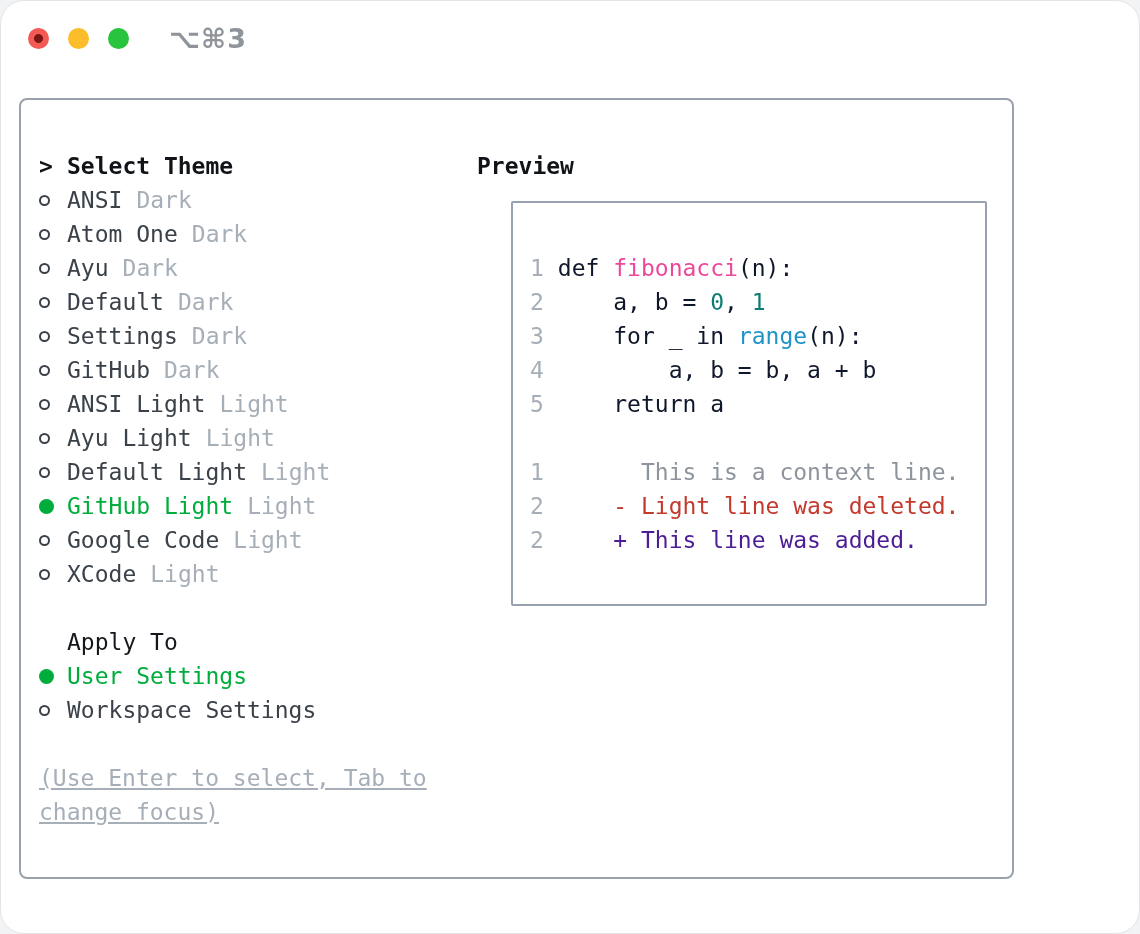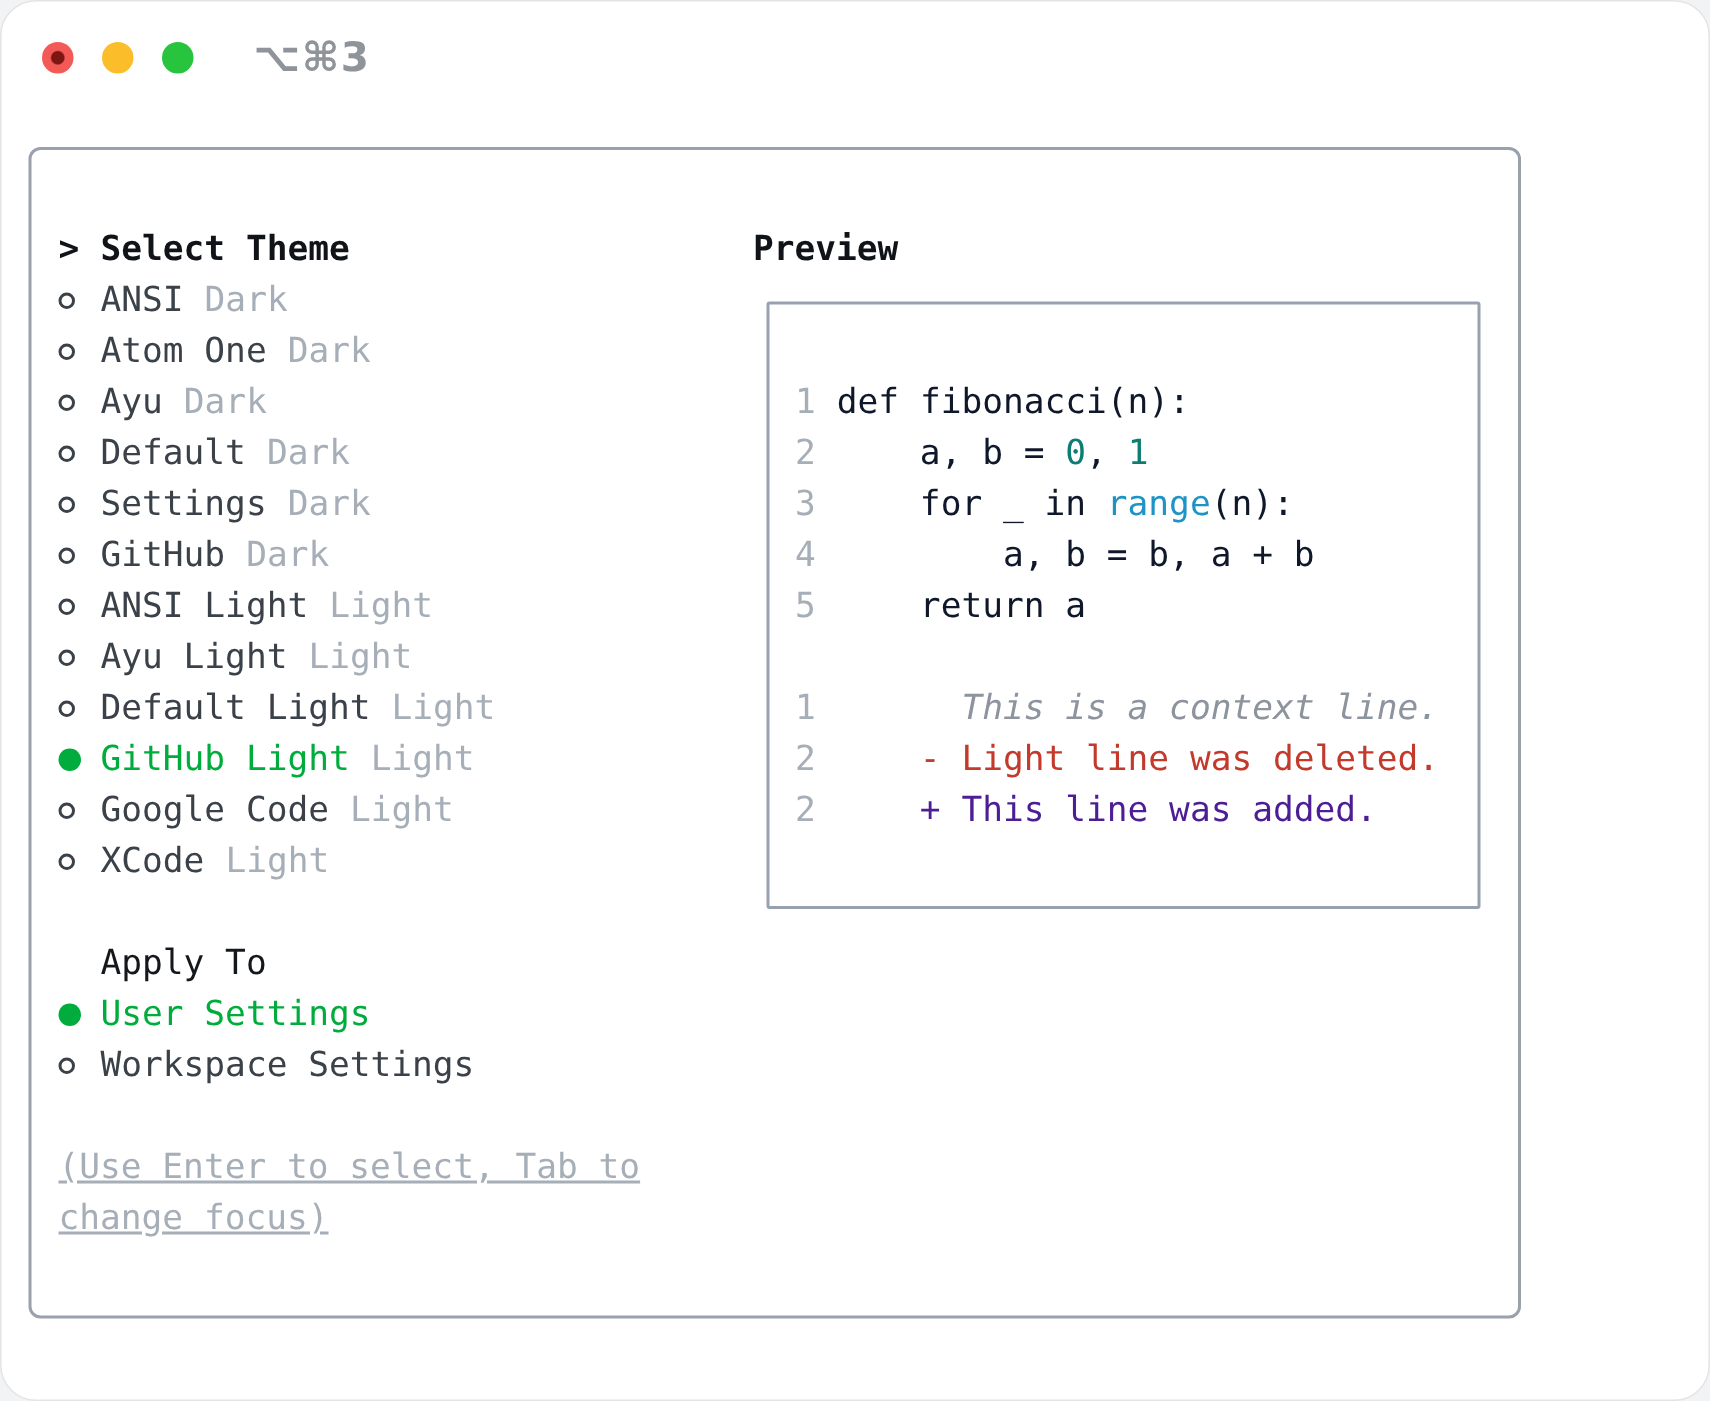--- a/index.html
+++ b/index.html
@@ -42,33 +42,33 @@
   .heading { font-weight:bold; color:#101418; }
   .subheading { color:#14181c; }
   .name { }
   .name.green { color:#00ad3c;text-align:center; }
   .tag { color:#a6aeb8; margin-left:14px;text-align:right; }
   .spacer { height:34px; }
   .hint-line { height:34px; line-height:34px; padding-left:18px;
                font-size:23px; color:#a6aeb8; white-space:pre;text-decoration:underline; }
 
   
-  .preview-heading { position:absolute; left:481px; top:49px; height:34px;
+  .preview-heading { position:absolute; left:456px; top:49px; height:34px;
                      display:flex; align-items:center;
                      font-size:23px; font-weight:bold; color:#101418; }
   .preview-box { position:absolute; left:490px; top:101px; width:476px; height:405px;
                  border:2px solid #98a1af; border-radius:2px; background:#fff;
                  padding:48px 0 0 17px; overflow:hidden; }
   .code-line { height:34px; line-height:34px; font-size:23px; white-space:pre; }
   .ln { color:#a6aeb8; margin-right:14px; }
   .c-code { color:#0f172a; }
-  .c-func { color:#0f172a; }
+  .c-func { color:#ec4899; }
   .c-num  { color:#0c7d72; }
   .c-builtin { color:#1e93c6; }
-  .c-context { color:#8d949d;font-style:italic; }
+  .c-context { color:#8d949d; }
   .c-deleted { color:#c3392c; }
   .c-added   { color:#4c1d95; }
 </style>
 </head>
 <body>
 
 <div class="window">
 
   <div class="titlebar">
     <div class="lights">

